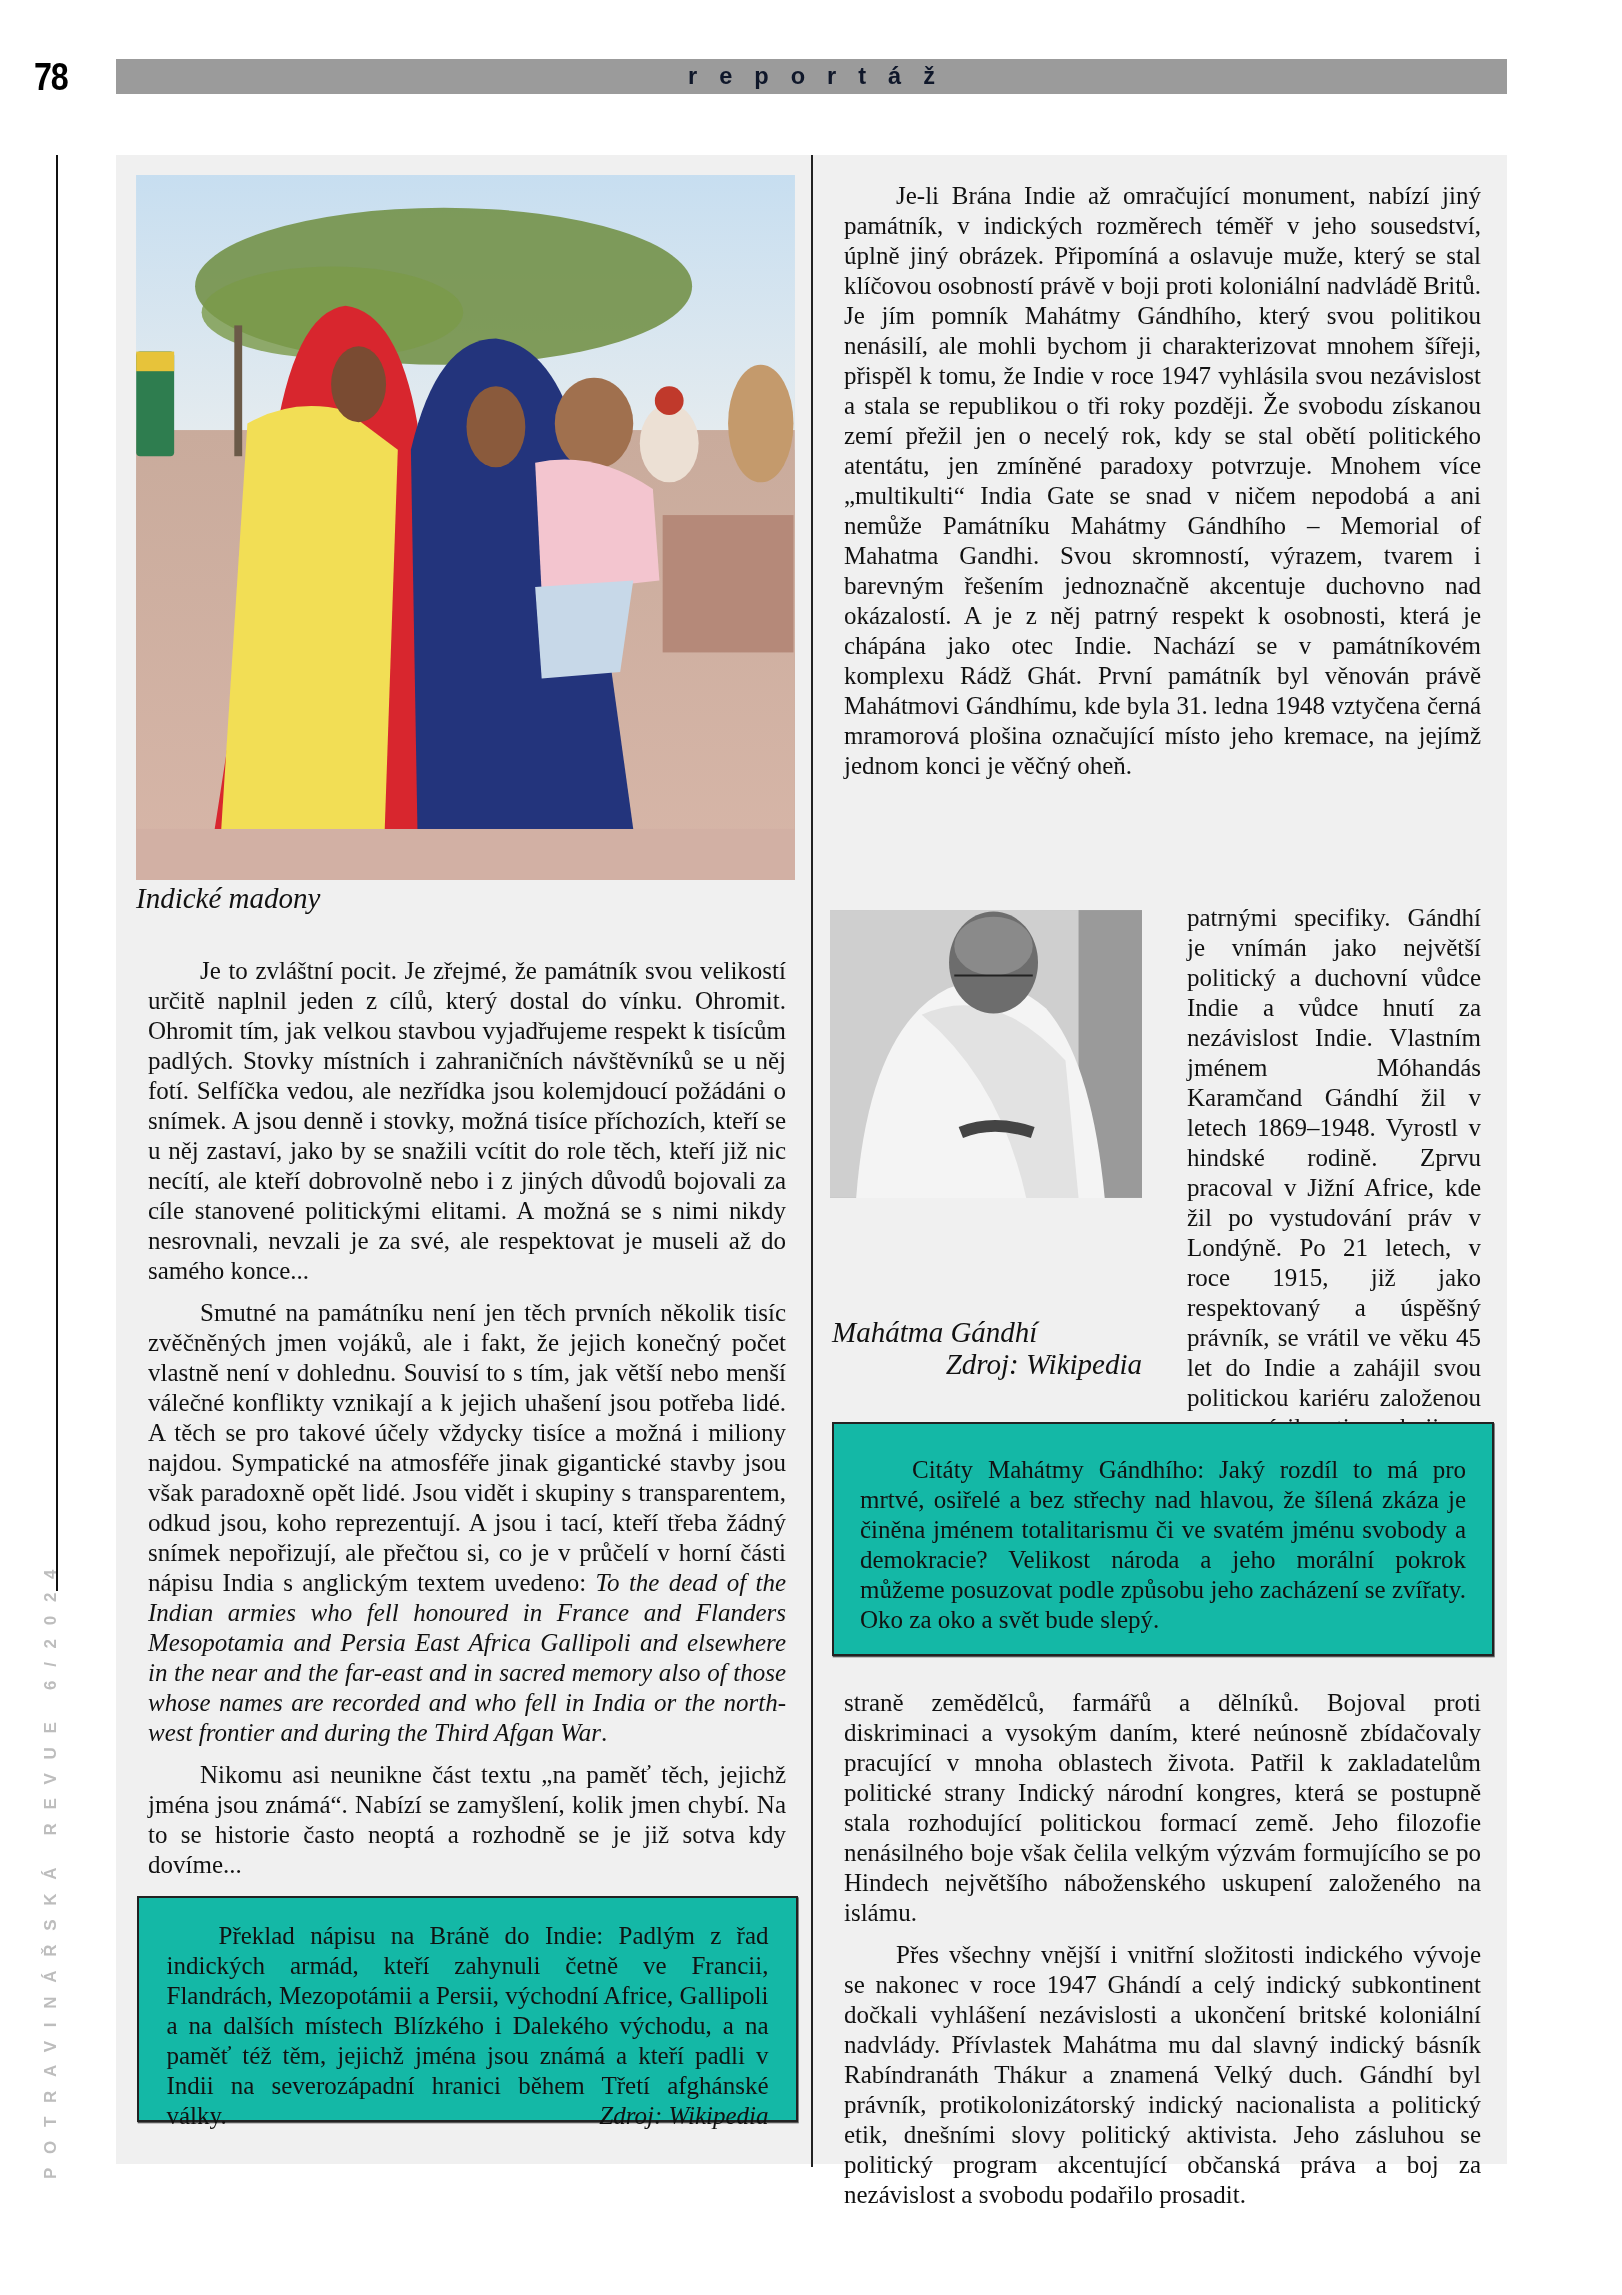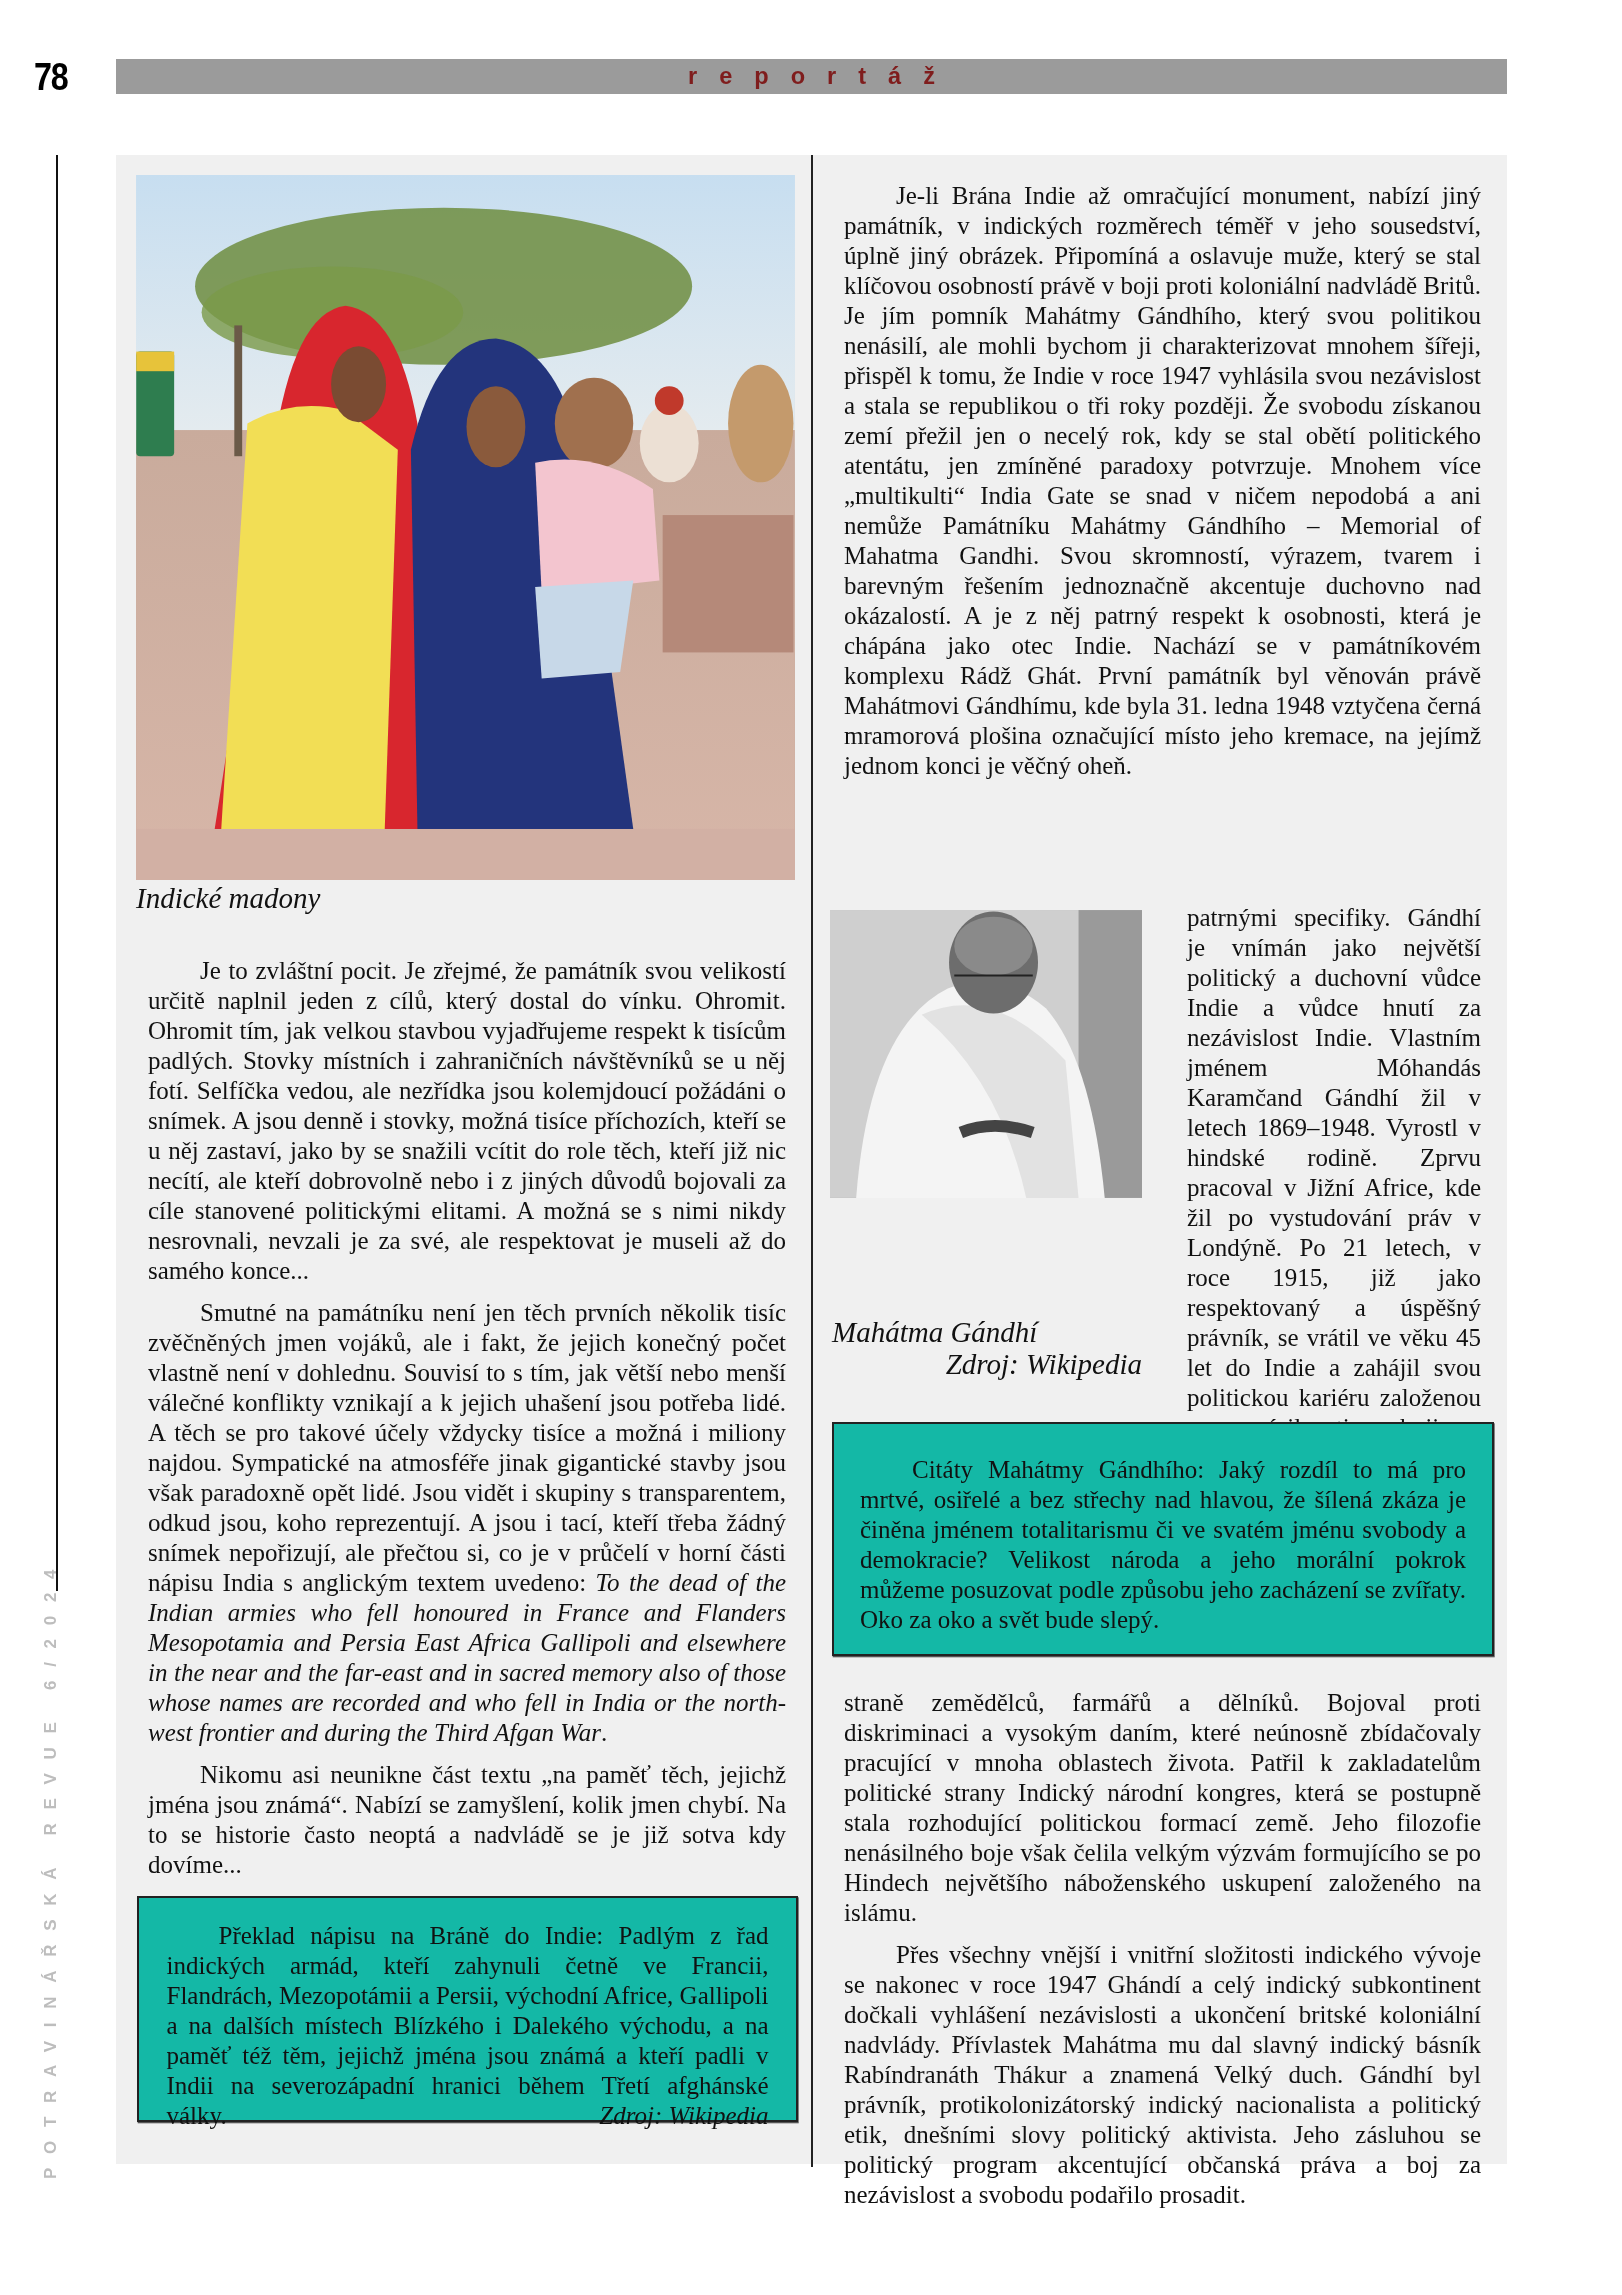--- a/index.html
+++ b/index.html
@@ -4,21 +4,21 @@
 <style>
   html, body { margin: 0; padding: 0; background: #ffffff; }
   body { width: 1623px; height: 2295px; position: relative; overflow: hidden;
          font-family: "Liberation Serif", "DejaVu Serif", serif; color: #111; }
 
   .page-number { position: absolute; left: 34px; top: 58px; font-family: "Liberation Sans", "DejaVu Sans", sans-serif;
                  font-weight: 900; font-size: 38px; letter-spacing: -1.3px; color: #000; line-height: 1;
                  transform: scaleX(0.85); transform-origin: left top; }
   .section-bar { position: absolute; left: 116px; top: 59px; width: 1391px; height: 35px; background: #9b9b9b;
                  display: flex; align-items: center; justify-content: center; }
-  .section-bar span { color: #7f1d1d; font-family: "Liberation Sans", "DejaVu Sans", sans-serif; font-weight: bold;
+  .section-bar span { color: #0f172a; font-family: "Liberation Sans", "DejaVu Sans", sans-serif; font-weight: bold;
                       font-size: 23.6px; letter-spacing: 22px; padding-left: 22px; }
 
   .side-rule { position: absolute; left: 56px; top: 155px; width: 2px; height: 1436px; background: #111; }
   .side-label { position: absolute; left: 41px; top: 2179px; transform: rotate(-90deg); transform-origin: left top;
                 font-family: "Liberation Sans", "DejaVu Sans", sans-serif; font-weight: bold; font-size: 17px;
                 letter-spacing: 13.7px; color: #bdbdbd; white-space: nowrap; }
 
   .panel { position: absolute; left: 116px; top: 155px; width: 1391px; height: 2009px; background: #f0f0f0; }
   .col-divider { position: absolute; left: 811px; top: 155px; width: 2px; height: 2012px; background: #222; }
 
@@ -89,21 +89,21 @@
     <path d="M610 440 Q700 420 790 480 L800 620 L620 640 Z" fill="#f3c5cf"></path>
     <path d="M610 630 L760 620 L740 760 L620 770 Z" fill="#c7d8e8"></path>
     <rect x="0" y="1000" width="1007" height="78" fill="#d2b0a4"></rect>
   </svg>
 </div>
 <div class="caption" style="left:136px; top:883px;">Indické madony</div>
 
 <div class="col left-col" style="top:944px;">
   <p>Je to zvláštní pocit. Je zřejmé, že památník svou velikostí určitě naplnil jeden z cílů, který dostal do vínku. Ohromit. Ohromit tím, jak velkou stavbou vyjadřujeme respekt k tisícům padlých. Stovky místních i zahraničních návštěvníků se u něj fotí. Selfíčka vedou, ale nezřídka jsou kolemjdoucí požádáni o snímek. A jsou denně i stovky, možná tisíce příchozích, kteří se u něj zastaví, jako by se snažili vcítit do role těch, kteří již nic necítí, ale kteří dobrovolně nebo i z jiných důvodů bojovali za cíle stanovené politickými elitami. A možná se s nimi nikdy nesrovnali, nevzali je za své, ale respektovat je museli až do samého konce...</p>
   <p><span>Smutné na památníku není jen těch prvních několik tisíc zvěčněných jmen vojáků, ale i fakt, že jejich konečný počet vlastně není v dohlednu. Souvisí to s tím, jak větší nebo menší válečné konflikty vznikají a k jejich uhašení jsou potřeba lidé. A těch se pro takové účely vždycky tisíce a možná i miliony najdou. Sympatické na atmosféře jinak gigantické stavby jsou však paradoxně opět lidé. Jsou vidět i skupiny s transparentem, odkud jsou, koho reprezentují. A jsou i tací, kteří třeba žádný snímek nepořizují, ale přečtou si, co je v průčelí v horní části nápisu India s anglickým textem uvedeno: </span><i>To the dead of the Indian armies who fell honoured in France and Flanders Mesopotamia and Persia East Africa Gallipoli and elsewhere in the near and the far-east and in sacred memory also of those whose names are recorded and who fell in India or the north-west frontier and during the Third Afgan War</i><span>.</span></p>
-  <p>Nikomu asi neunikne část textu „na paměť těch, jejichž jména jsou známá“. Nabízí se zamyšlení, kolik jmen chybí. Na to se historie často neoptá a nadvládě se je již sotva kdy dovíme...</p>
+  <p>Nikomu asi neunikne část textu „na paměť těch, jejichž jména jsou známá“. Nabízí se zamyšlení, kolik jmen chybí. Na to se historie často neoptá a rozhodně se je již sotva kdy dovíme...</p>
 </div>
 
 <div class="box" style="left:137px; top:1896px; width:657px; height:222px;">
   <div style="padding:23px 27.5px 0 27.5px;">
     <p><span>Překlad nápisu na Bráně do Indie: Padlým z řad indických armád, kteří zahynuli četně ve Francii, Flandrách, Mezopotámii a Persii, východní Africe, Gallipoli a na dalších místech Blízkého i Dalekého východu, a na paměť též těm, jejichž jména jsou známá a kteří padli v Indii na severozápadní hranici během Třetí afghánské války.</span> <span class="src-right">Zdroj: Wikipedia</span></p>
   </div>
 </div>
 
 <div class="col right-col" style="top:169px;">
   <p>Je-li Brána Indie až omračující monument, nabízí jiný památník, v indických rozměrech téměř v jeho sousedství, úplně jiný obrázek. Připomíná a oslavuje muže, který se stal klíčovou osobností právě v boji proti koloniální nadvládě Britů. Je jím pomník Mahátmy Gándhího, který svou politikou nenásilí, ale mohli bychom ji charakterizovat mnohem šířeji, přispěl k tomu, že Indie v roce 1947 vyhlásila svou nezávislost a stala se republikou o tři roky později. Že svobodu získanou zemí přežil jen o necelý rok, kdy se stal obětí politického atentátu, jen zmíněné paradoxy potvrzuje. Mnohem více „multikulti“ India Gate se snad v ničem nepodobá a ani nemůže Památníku Mahátmy Gándhího – Memorial of Mahatma Gandhi. Svou skromností, výrazem, tvarem i barevným řešením jednoznačně akcentuje duchovno nad okázalostí. A je z něj patrný respekt k osobnosti, která je chápána jako otec Indie. Nachází se v památníkovém komplexu Rádž Ghát. První památník byl věnován právě Mahátmovi Gándhímu, kde byla 31. ledna 1948 vztyčena černá mramorová plošina označující místo jeho kremace, na jejímž jednom konci je věčný oheň.</p>

